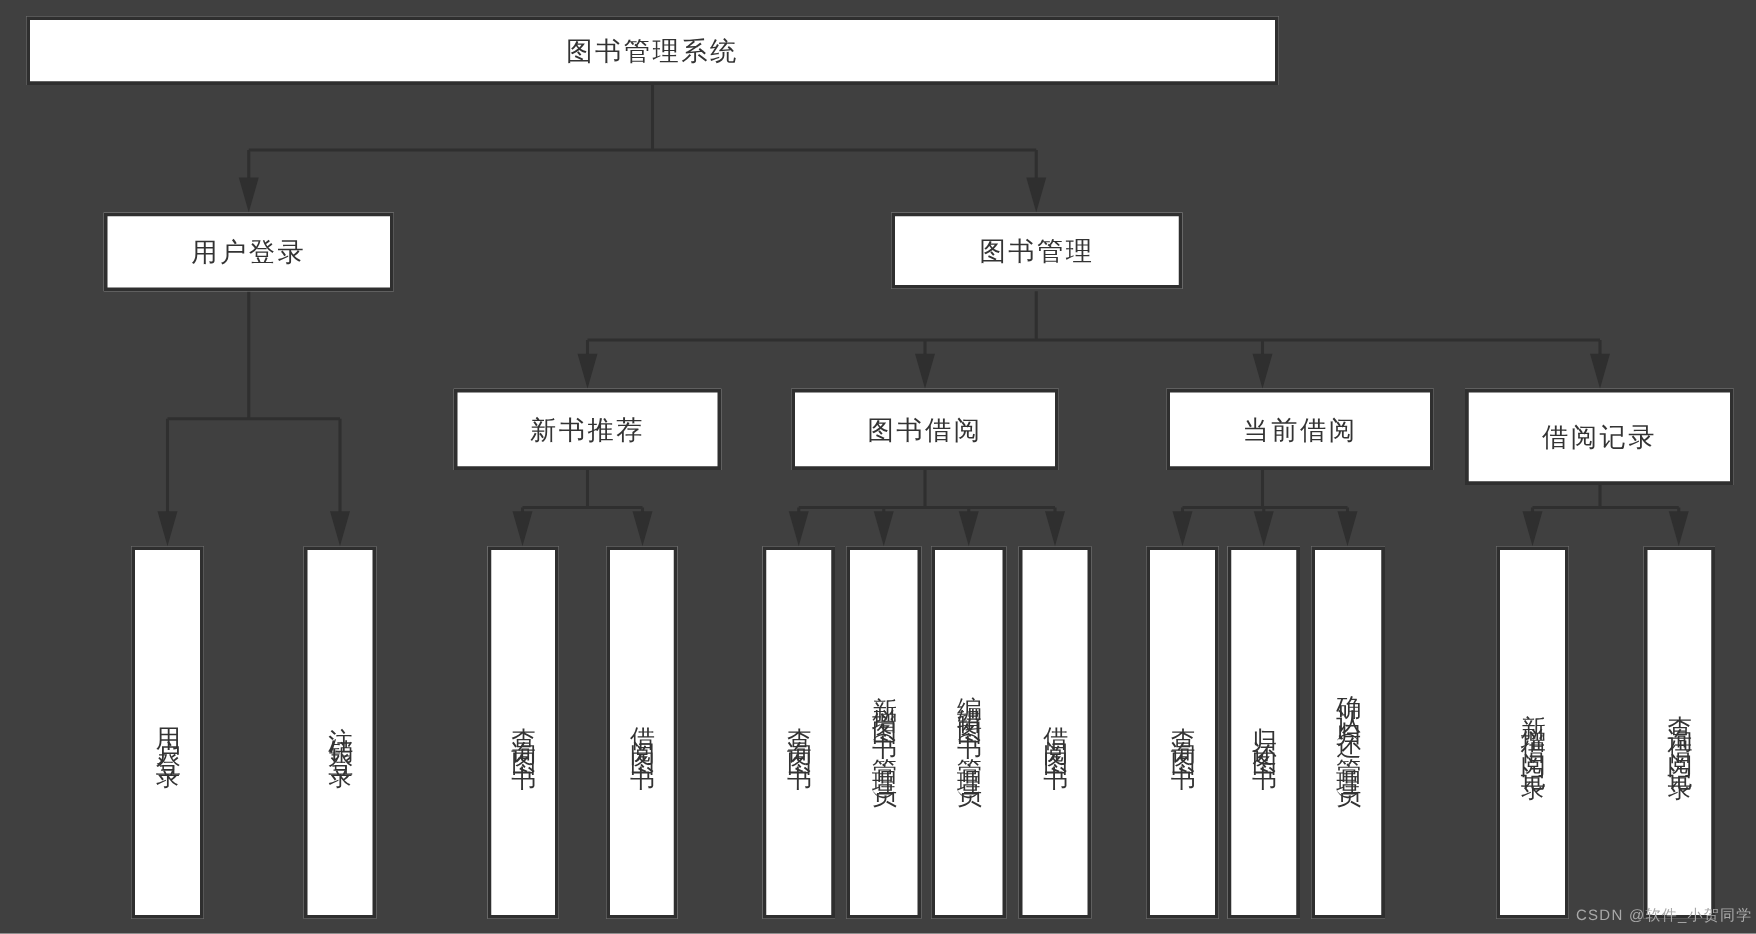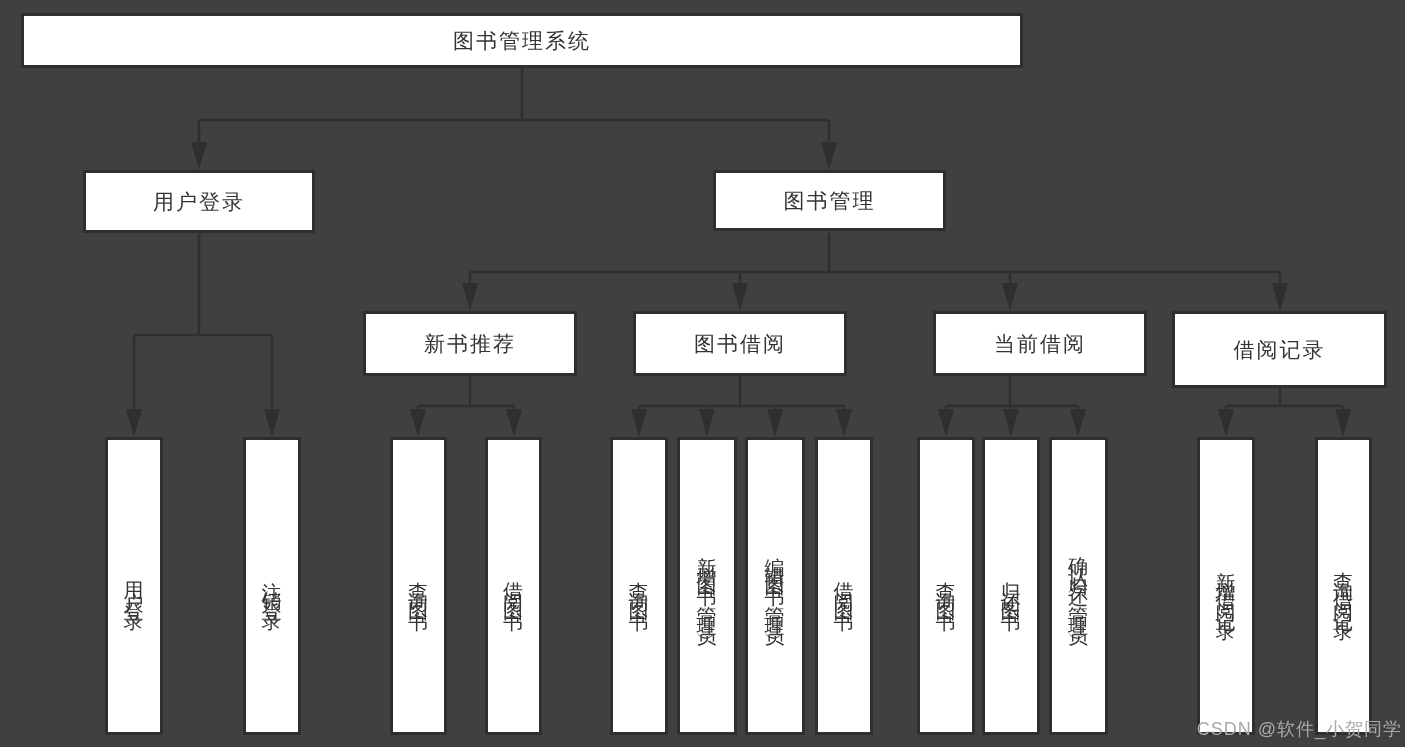--- a/index.html
+++ b/index.html
@@ -43,21 +43,21 @@
     text-orientation: mixed;
     font-size: 20px;
     letter-spacing: 10px;
     line-height: 1;
     white-space: nowrap;
   }
   .watermark {
     position: absolute;
     right: 3px;
     bottom: 6px;
-    font-size: 18px;
+    font-size: 12px;
     color: #a8a8a8;
     letter-spacing: 1px;
     white-space: nowrap;
     z-index: 10;
   }
 </style>
 </head>
 <body>
 
 <div class="canvas">

